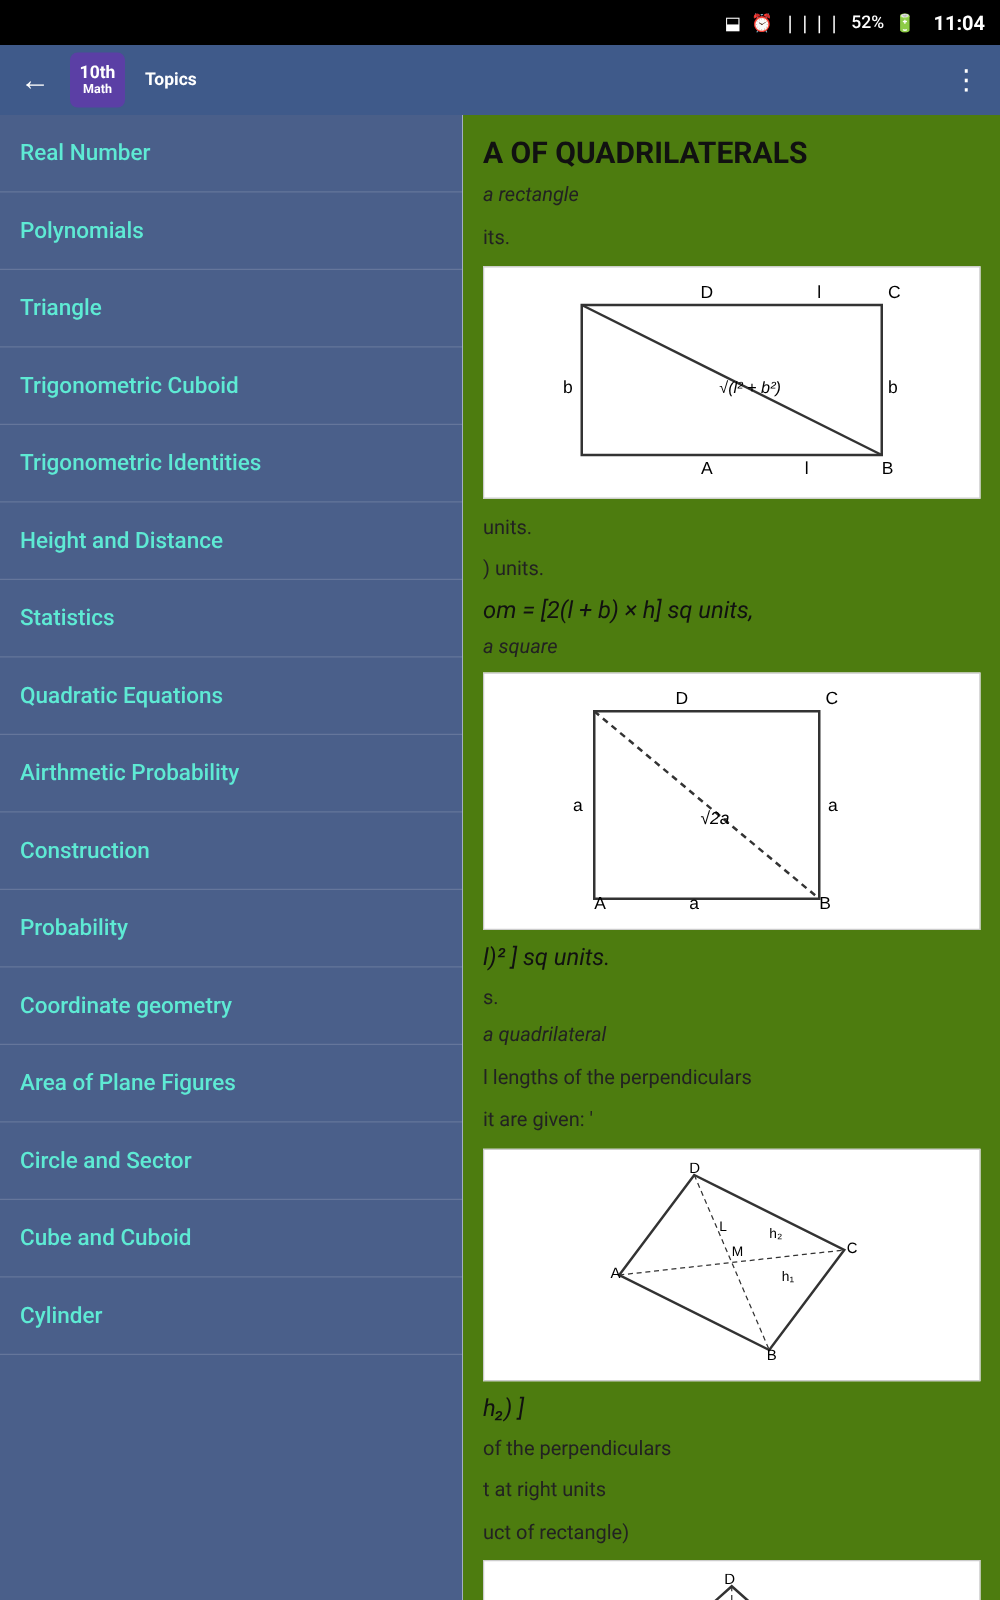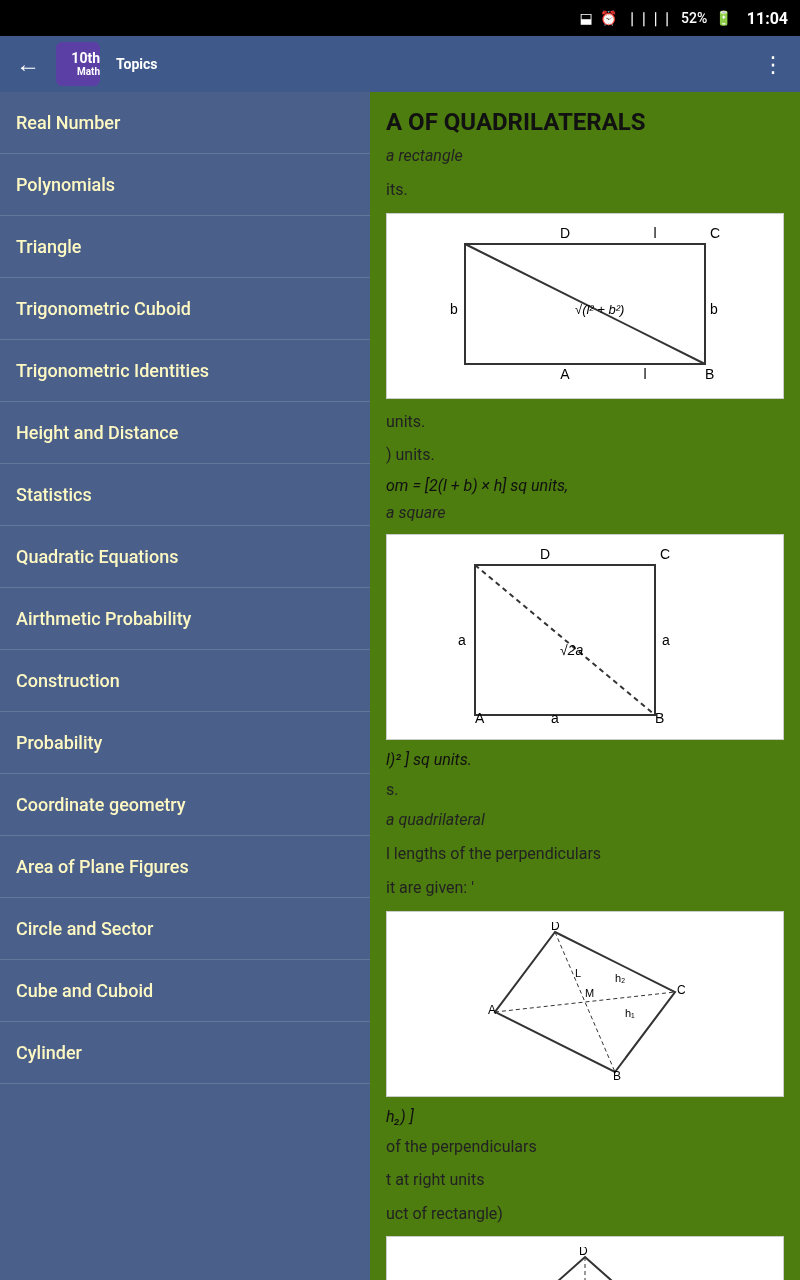--- a/index.html
+++ b/index.html
@@ -47,21 +47,21 @@
       display: flex;
       align-items: center;
     }
     .app-icon {
       background: #5b3fa5;
       border-radius: 6px;
       width: 44px;
       height: 44px;
       display: flex;
       flex-direction: column;
-      align-items: flex-end;
+      align-items: center;
       justify-content: center;
       color: #fff;
       font-size: 10px;
       line-height: 1.2;
       font-weight: bold;
     }
     .app-icon .grade {
       font-size: 14px;
       font-weight: bold;
     }
@@ -89,21 +89,21 @@
     
     .sidebar {
       width: 370px;
       background: #4a5f8a;
       overflow-y: auto;
       flex-shrink: 0;
     }
     .sidebar-item {
       border-bottom: 1px solid rgba(255,255,255,0.15);
       padding: 20px 16px;
-      color: #fef9c3;
+      color: #5eead4;
       font-size: 18px;
       font-weight: 500;
       cursor: pointer;
       display: flex;
       align-items: center;
     }
 
     
     .content {
       flex: 1;
@@ -131,21 +131,21 @@
       line-height: 1.6;
     }
     .math-diagram {
       background: #fff;
       border: 1px solid #ccc;
       margin: 10px 0;
       padding: 10px;
       text-align: center;
     }
     .formula {
-      font-size: 16px;
+      font-size: 19px;
       color: #111;
       margin: 8px 0;
       font-style: italic;
     }
     svg text {
       font-family: Arial, sans-serif;
     }
   </style>
 </head>
 <body>

